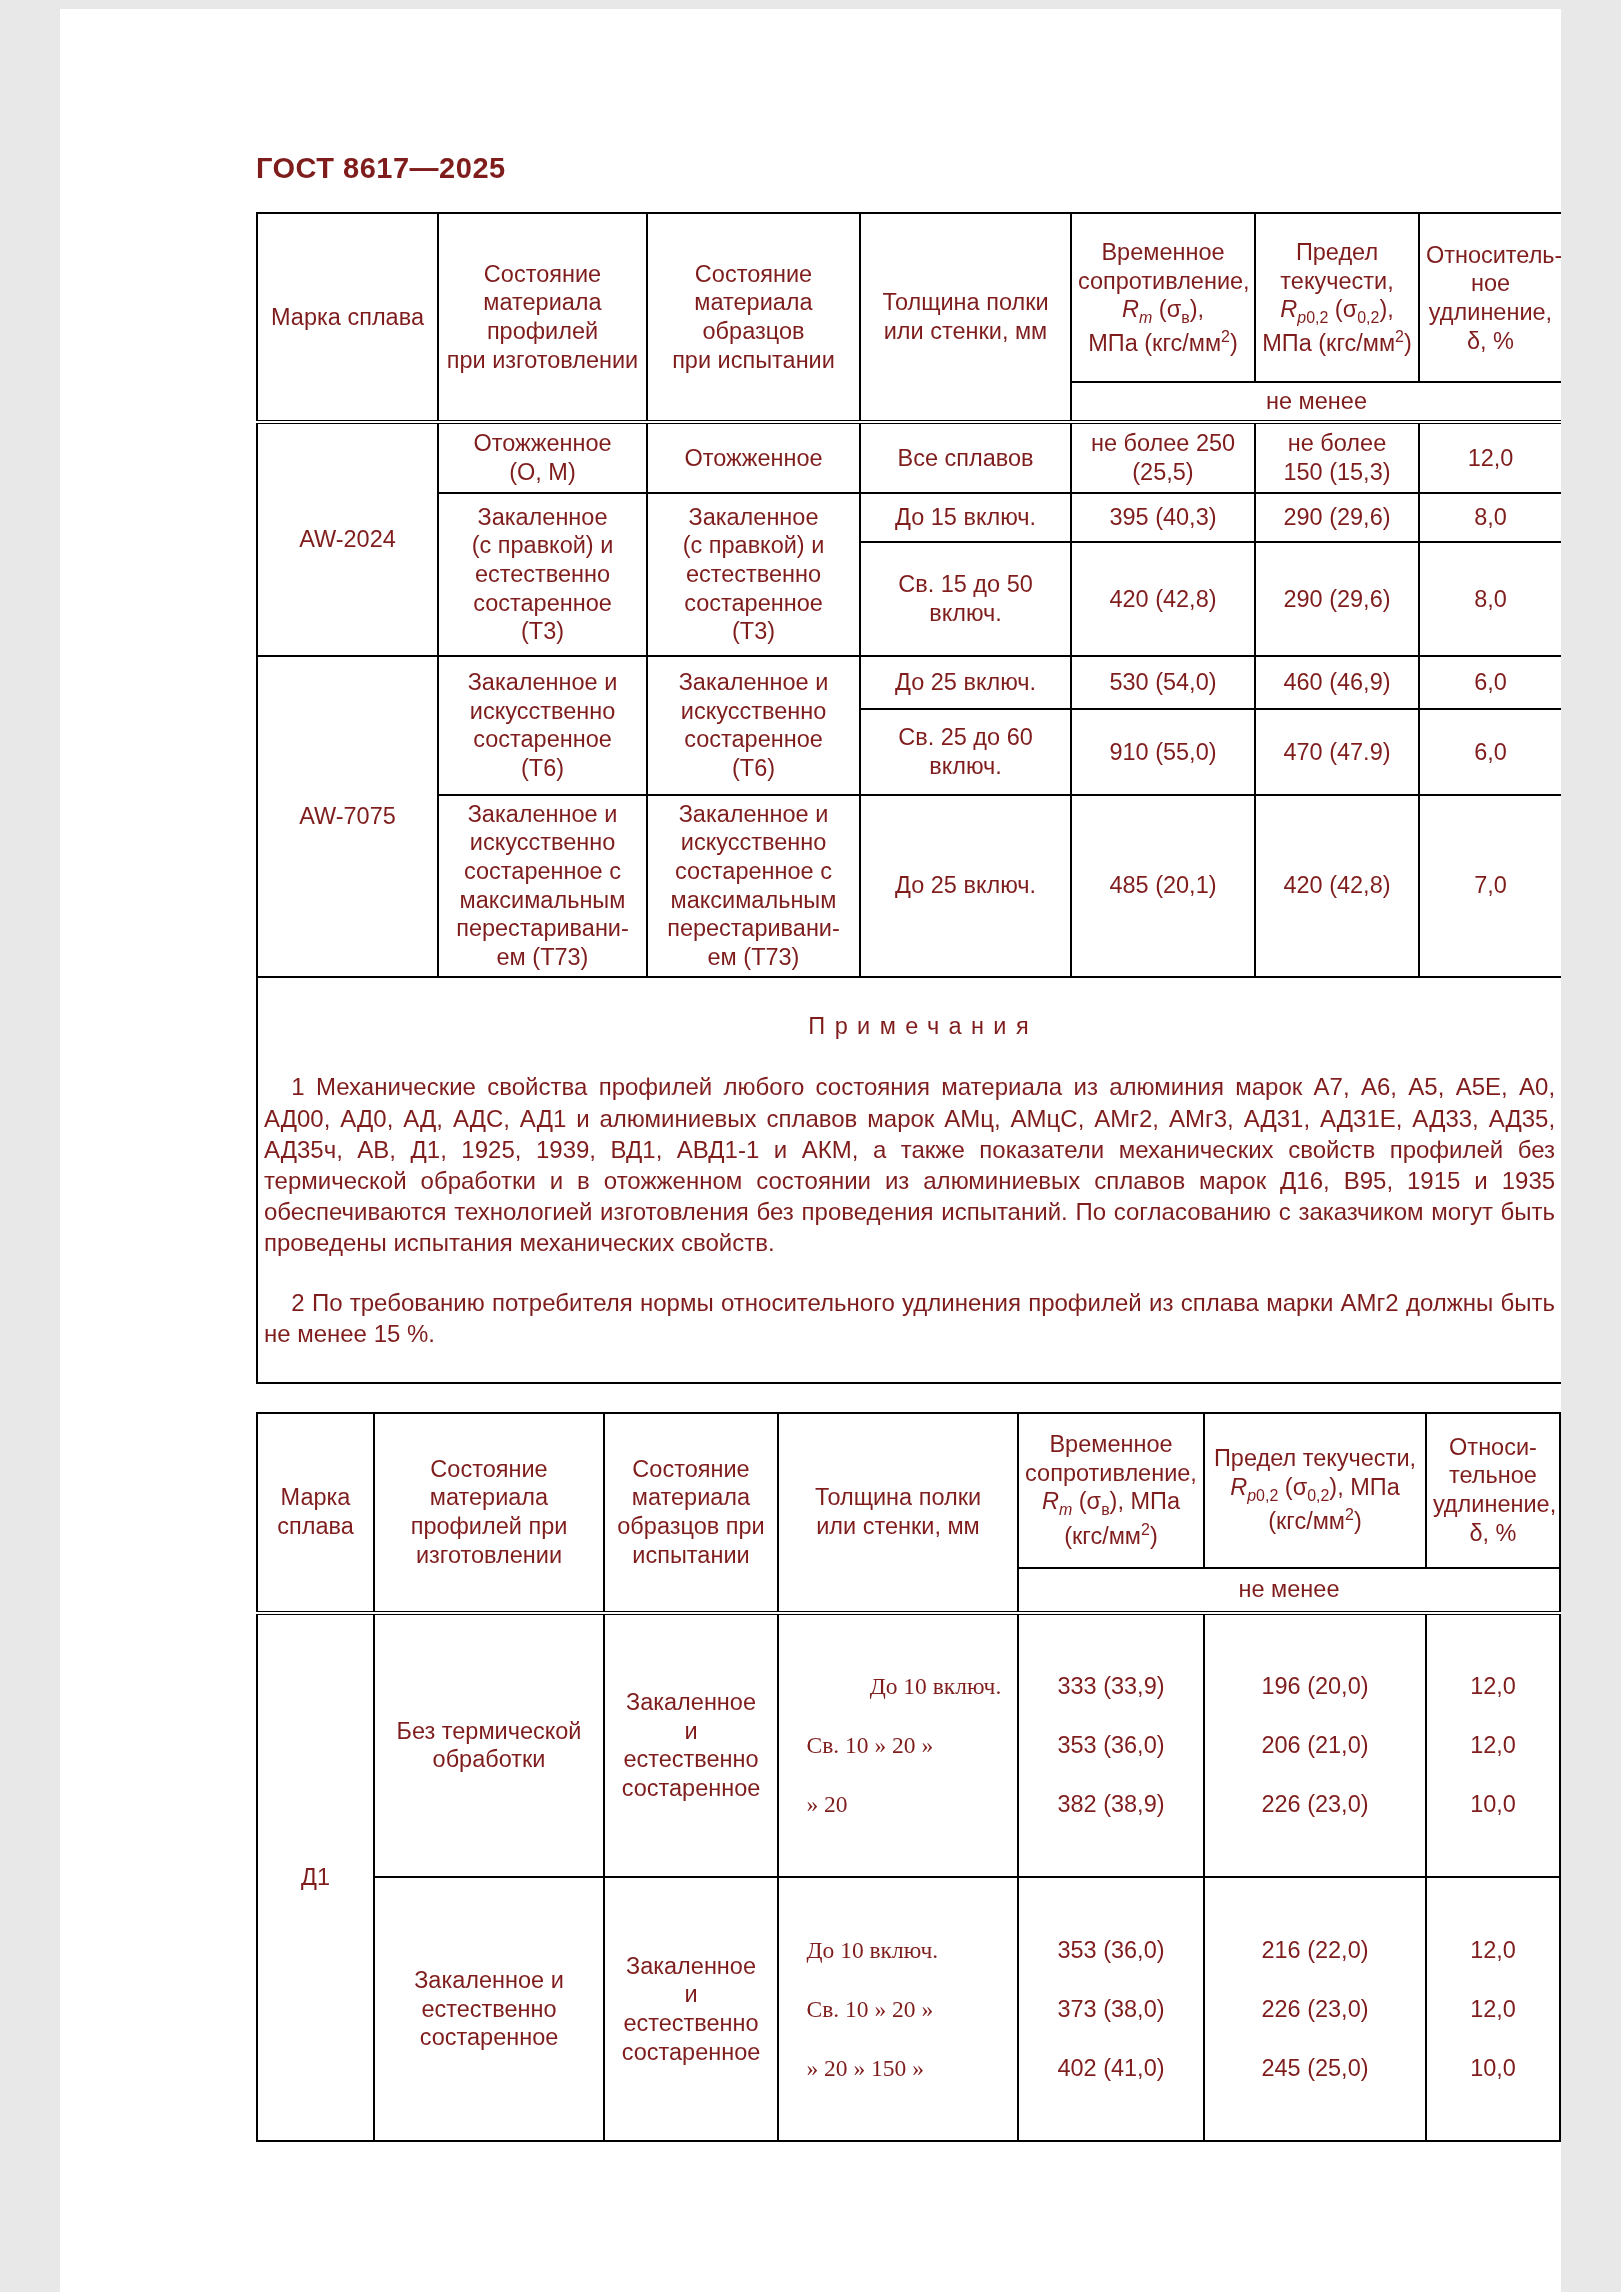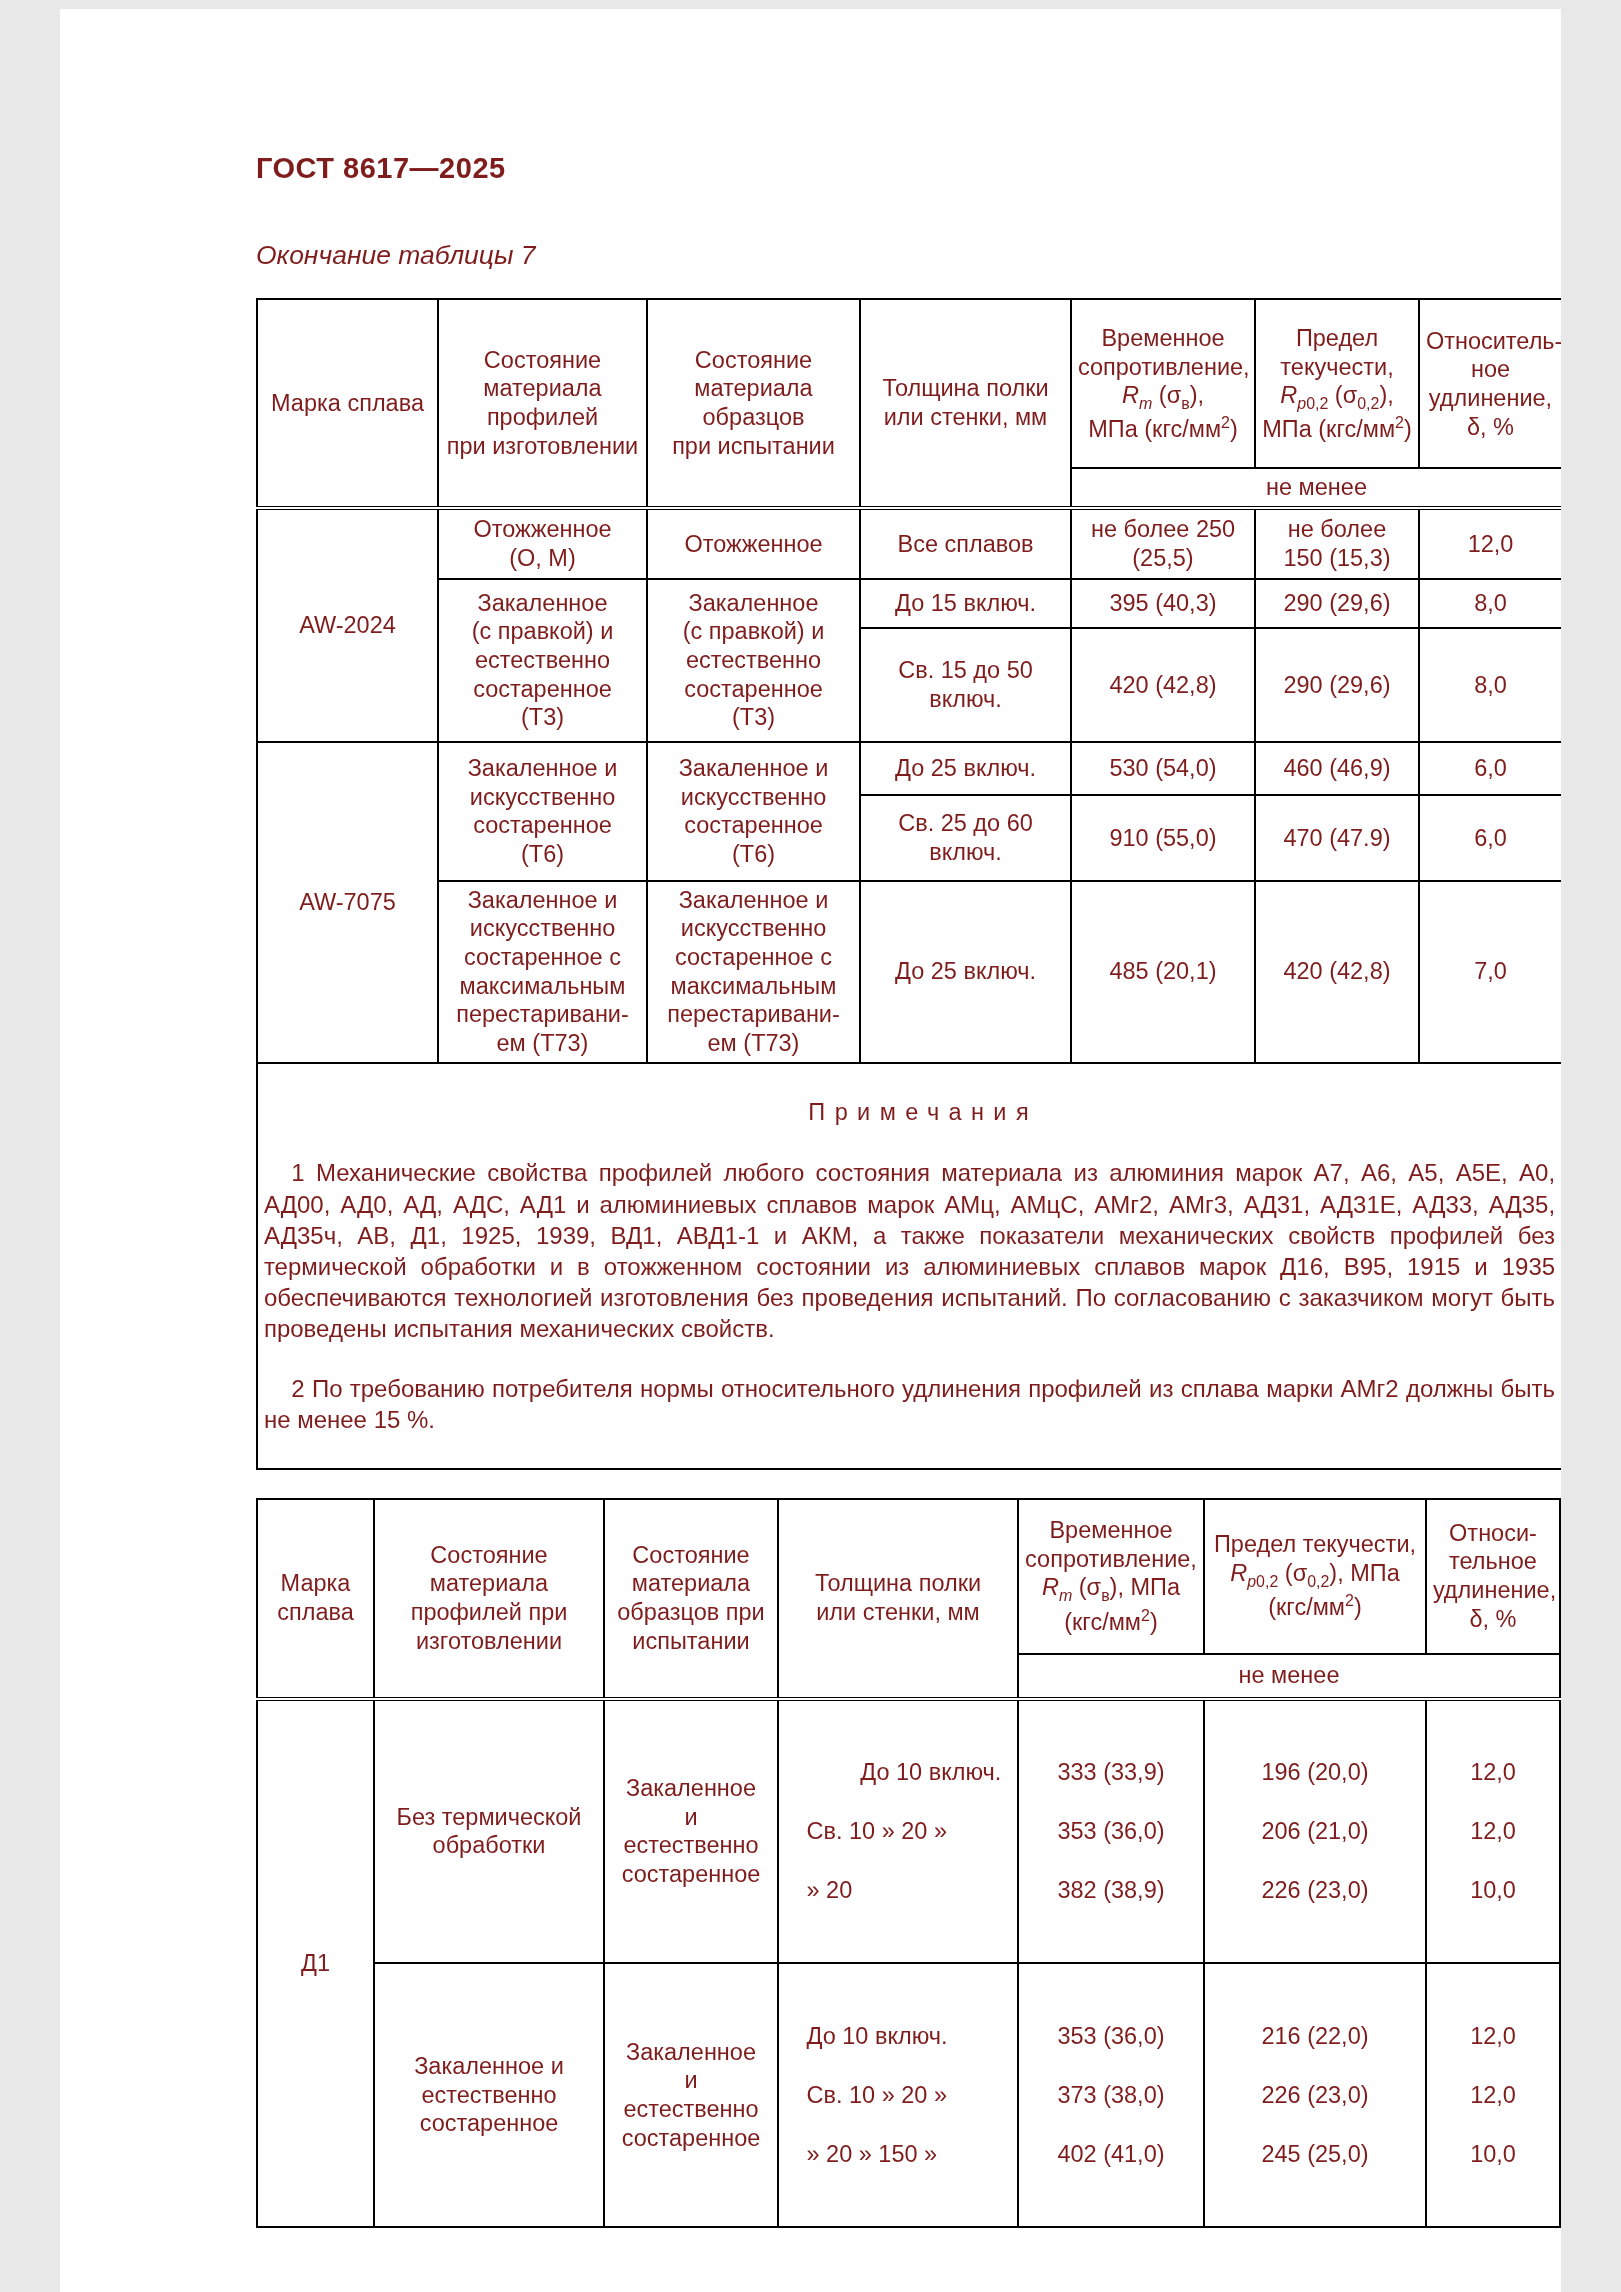--- a/index.html
+++ b/index.html
@@ -84,33 +84,32 @@
   }
 
   
   td.stack-cell { padding:0; vertical-align:top; }
   .stack { display:flex; flex-direction:column; padding:9.8px 0; }
   .stack .line {
     height:59px;
     display:flex; align-items:center; justify-content:center;
     padding:0 5.9px;
   }
-  .stack .line.thick { justify-content:flex-start; padding-left:21.6px; text-align:right; }
+  .stack .line.thick { justify-content:flex-start; padding-left:21.6px; text-align:right;font-family:Liberation Serif, serif; }
   .stack .line.thick.right { justify-content:flex-end; padding-right:9.8px; }
   tr.sepB td { border-top:2.9px solid #000; }
 </style>
 </head>
 <body>
 
 <div class="page">
   <div class="content">
 
     <div class="doc-title">ГОСТ 8617—2025</div>
 
-    <div class="caption-italic">Окончание таблицы 7</div>
 
     <table class="gost t7">
       <colgroup>
         <col style="width:181px">
           <col style="width:209px">
           <col style="width:213px">
         <col style="width:211px">
           <col style="width:184px">
           <col style="width:164px">
           <col style="width:143px">

